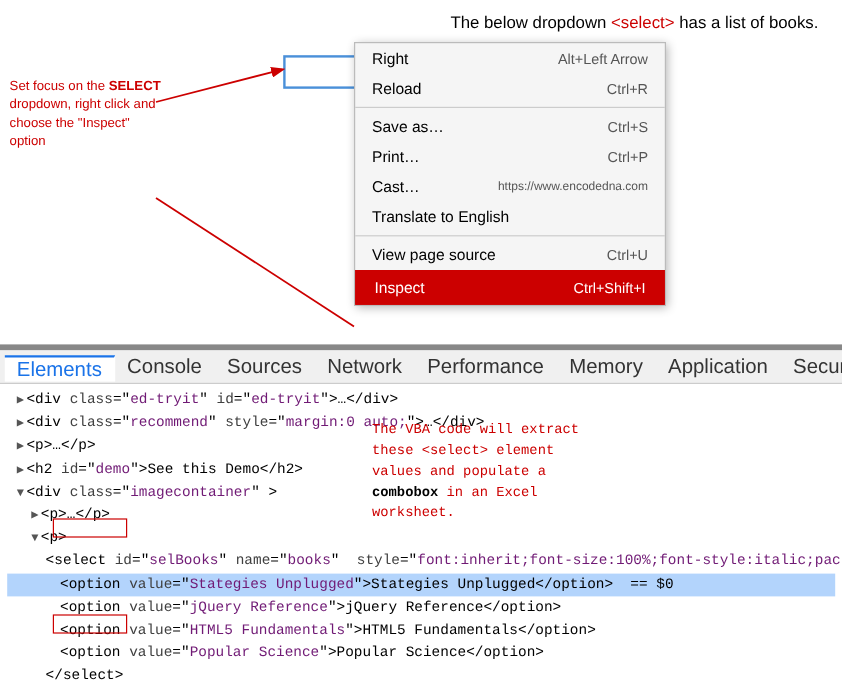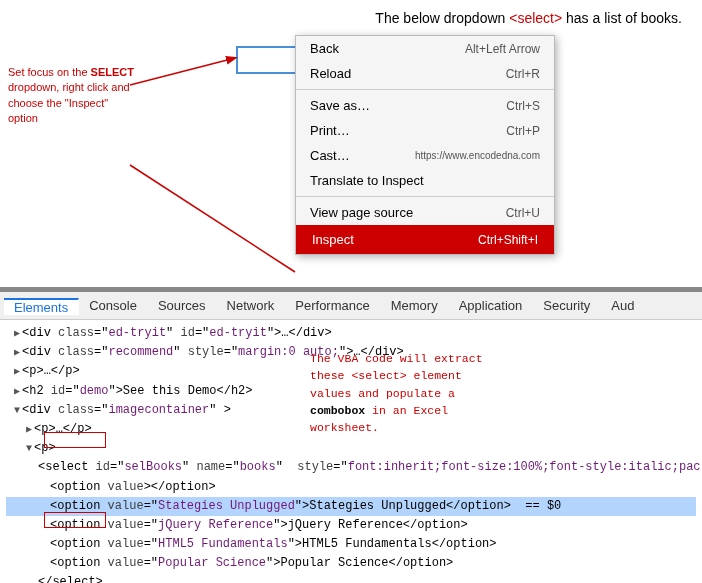--- a/index.html
+++ b/index.html
@@ -119,21 +119,21 @@
     .devtools-tabs {
       display: flex;
       align-items: center;
       background: #f0f0f0;
       border-bottom: 1px solid #ccc;
       height: 28px;
       padding: 0 4px;
     }
     .devtools-tab {
       padding: 0 10px;
-      font-size: 13px;
+      font-size: 17px;
       cursor: pointer;
       color: #333;
       border-right: 1px solid transparent;
       white-space: nowrap;
       text-align: center;
     }
     .devtools-tab.active {
       background: #fff;
       border-top: 2px solid #1a73e8;
       color: #1a73e8;
@@ -216,21 +216,21 @@
     <button class="submit-btn">Submit</button>
   </div>
 
   <div class="instruction-text">
     Set focus on the <span style="font-weight:bold;">SELECT</span> dropdown, right click and choose the "Inspect" option
   </div>
 
   <div class="context-menu">
 
     <div class="context-menu-item">
-      <span>Back</span>
+      <span>Right</span>
       <span class="shortcut">Alt+Left Arrow</span>
     </div>
 
 
     <div class="context-menu-item">
       <span>Reload</span>
       <span class="shortcut">Ctrl+R</span>
     </div>
     <div class="context-menu-separator"></div>
 
@@ -243,21 +243,21 @@
       <span>Print…</span>
       <span class="shortcut">Ctrl+P</span>
     </div>
 
     <div class="context-menu-item">
       <span>Cast…</span>
       <span class="shortcut" style="font-size:10px; color:#555;">https://www.encodedna.com</span>
     </div>
 
     <div class="context-menu-item">
-      <span>Translate to Inspect</span>
+      <span>Translate to English</span>
       <span class="shortcut"></span>
     </div>
     <div class="context-menu-separator"></div>
 
     <div class="context-menu-item">
       <span>View page source</span>
       <span class="shortcut">Ctrl+U</span>
     </div>
 
     <div class="context-menu-item highlighted">
@@ -317,23 +317,20 @@
     </div>
     <div class="code-line indent1">
       <span class="expand-arrow">▶</span><span class="tag">&lt;p&gt;…&lt;/p&gt;</span>
     </div>
     <div class="code-line indent1">
       <span class="expand-arrow">▼</span><span class="tag">&lt;p&gt;</span>
     </div>
     <div class="code-line indent2">
       <span class="tag">&lt;select </span><span class="attr-name">id</span>="<span class="attr-value">selBooks</span>" <span class="attr-name">name</span>="<span class="attr-value">books</span>"&nbsp; <span class="attr-name">style</span>="<span class="attr-value">font:inherit;font-size:100%;font-style:italic;pac</span>
     </div>
-    <div class="code-line indent3">
-      <span class="tag">&lt;option </span><span class="attr-name">value</span>&gt;&lt;/option&gt;
-    </div>
     <div class="code-line indent3 highlighted-line">
       <span class="tag">&lt;option </span><span class="attr-name">value</span>="<span class="attr-value">Stategies Unplugged</span>"&gt;Stategies Unplugged&lt;/option&gt;&nbsp; == $0
     </div>
     <div class="code-line indent3">
       <span class="tag">&lt;option </span><span class="attr-name">value</span>="<span class="attr-value">jQuery Reference</span>"&gt;jQuery Reference&lt;/option&gt;
     </div>
     <div class="code-line indent3">
       <span class="tag">&lt;option </span><span class="attr-name">value</span>="<span class="attr-value">HTML5 Fundamentals</span>"&gt;HTML5 Fundamentals&lt;/option&gt;
     </div>
     <div class="code-line indent3">

